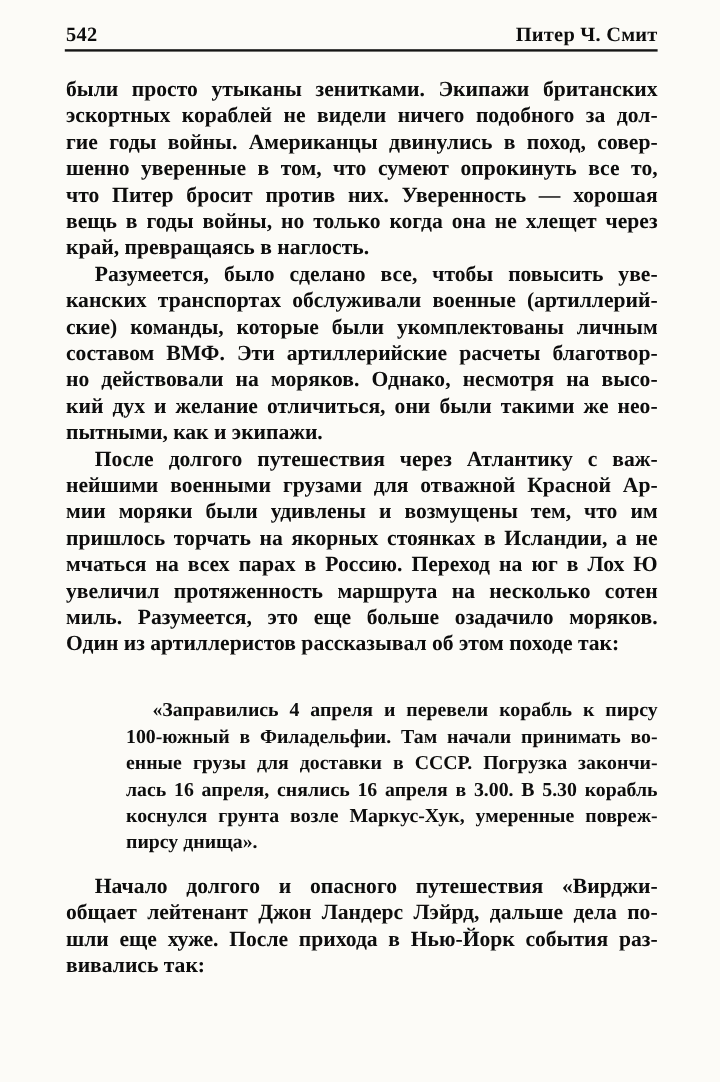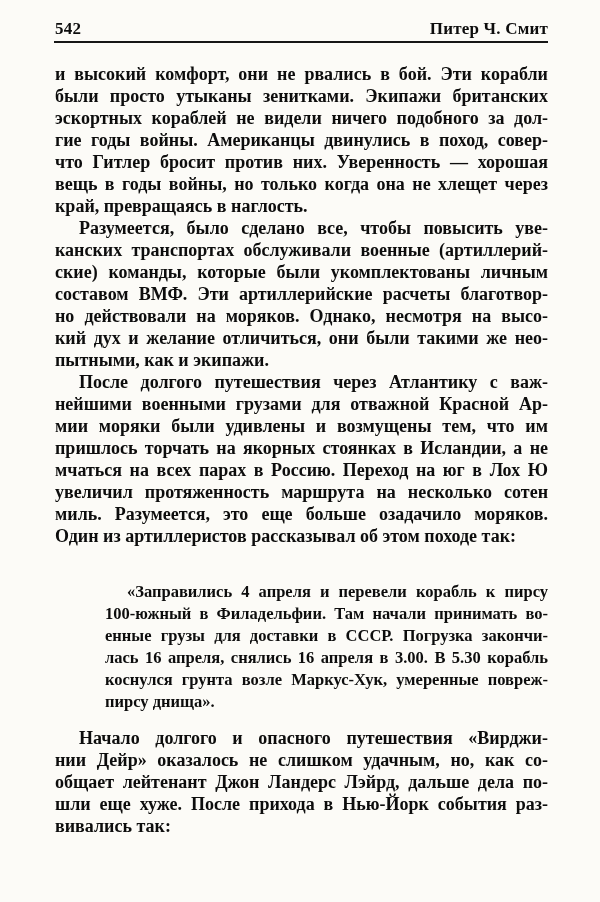--- a/index.html
+++ b/index.html
@@ -62,25 +62,25 @@
 <body>
 
 <div class="page">
   <div class="header">
     <span>542</span>
     <span>Питер Ч. Смит</span>
   </div>
   <div class="header-rule"></div>
   <div class="body-area">
       <div class="para body">
-        <div class="line first">и высокий комфорт, они не рвались в бой. Эти корабли</div>
         <div class="line">были просто утыканы зенитками. Экипажи британских</div>
         <div class="line">эскортных кораблей не видели ничего подобного за дол-</div>
         <div class="line">гие годы войны. Американцы двинулись в поход, совер-</div>
-        <div class="line">что Гитлер бросит против них. Уверенность — хорошая</div>
+        <div class="line">шенно уверенные в том, что сумеют опрокинуть все то,</div>
+        <div class="line">что Питер бросит против них. Уверенность — хорошая</div>
         <div class="line">вещь в годы войны, но только когда она не хлещет через</div>
         <div class="line last">край, превращаясь в наглость.</div>
       </div>
       <div class="para body indent">
         <div class="line first">Разумеется, было сделано все, чтобы повысить уве-</div>
         <div class="line">канских транспортах обслуживали военные (артиллерий-</div>
         <div class="line">ские) команды, которые были укомплектованы личным</div>
         <div class="line">составом ВМФ. Эти артиллерийские расчеты благотвор-</div>
         <div class="line">но действовали на моряков. Однако, несмотря на высо-</div>
         <div class="line">кий дух и желание отличиться, они были такими же нео-</div>
@@ -99,19 +99,18 @@
       <div class="para quote indent">
         <div class="line first">«Заправились 4 апреля и перевели корабль к пирсу</div>
         <div class="line">100-южный в Филадельфии. Там начали принимать во-</div>
         <div class="line">енные грузы для доставки в СССР. Погрузка закончи-</div>
         <div class="line">лась 16 апреля, снялись 16 апреля в 3.00. В 5.30 корабль</div>
         <div class="line">коснулся грунта возле Маркус-Хук, умеренные повреж-</div>
         <div class="line last">пирсу днища».</div>
       </div>
       <div class="para body indent">
         <div class="line first">Начало долгого и опасного путешествия «Вирджи-</div>
-        <div class="line">нии Дейр» оказалось не слишком удачным, но, как со-</div>
         <div class="line">общает лейтенант Джон Ландерс Лэйрд, дальше дела по-</div>
         <div class="line">шли еще хуже. После прихода в Нью-Йорк события раз-</div>
         <div class="line last">вивались так:</div>
       </div>
     </div>
 </div>
 
 </body></html>

